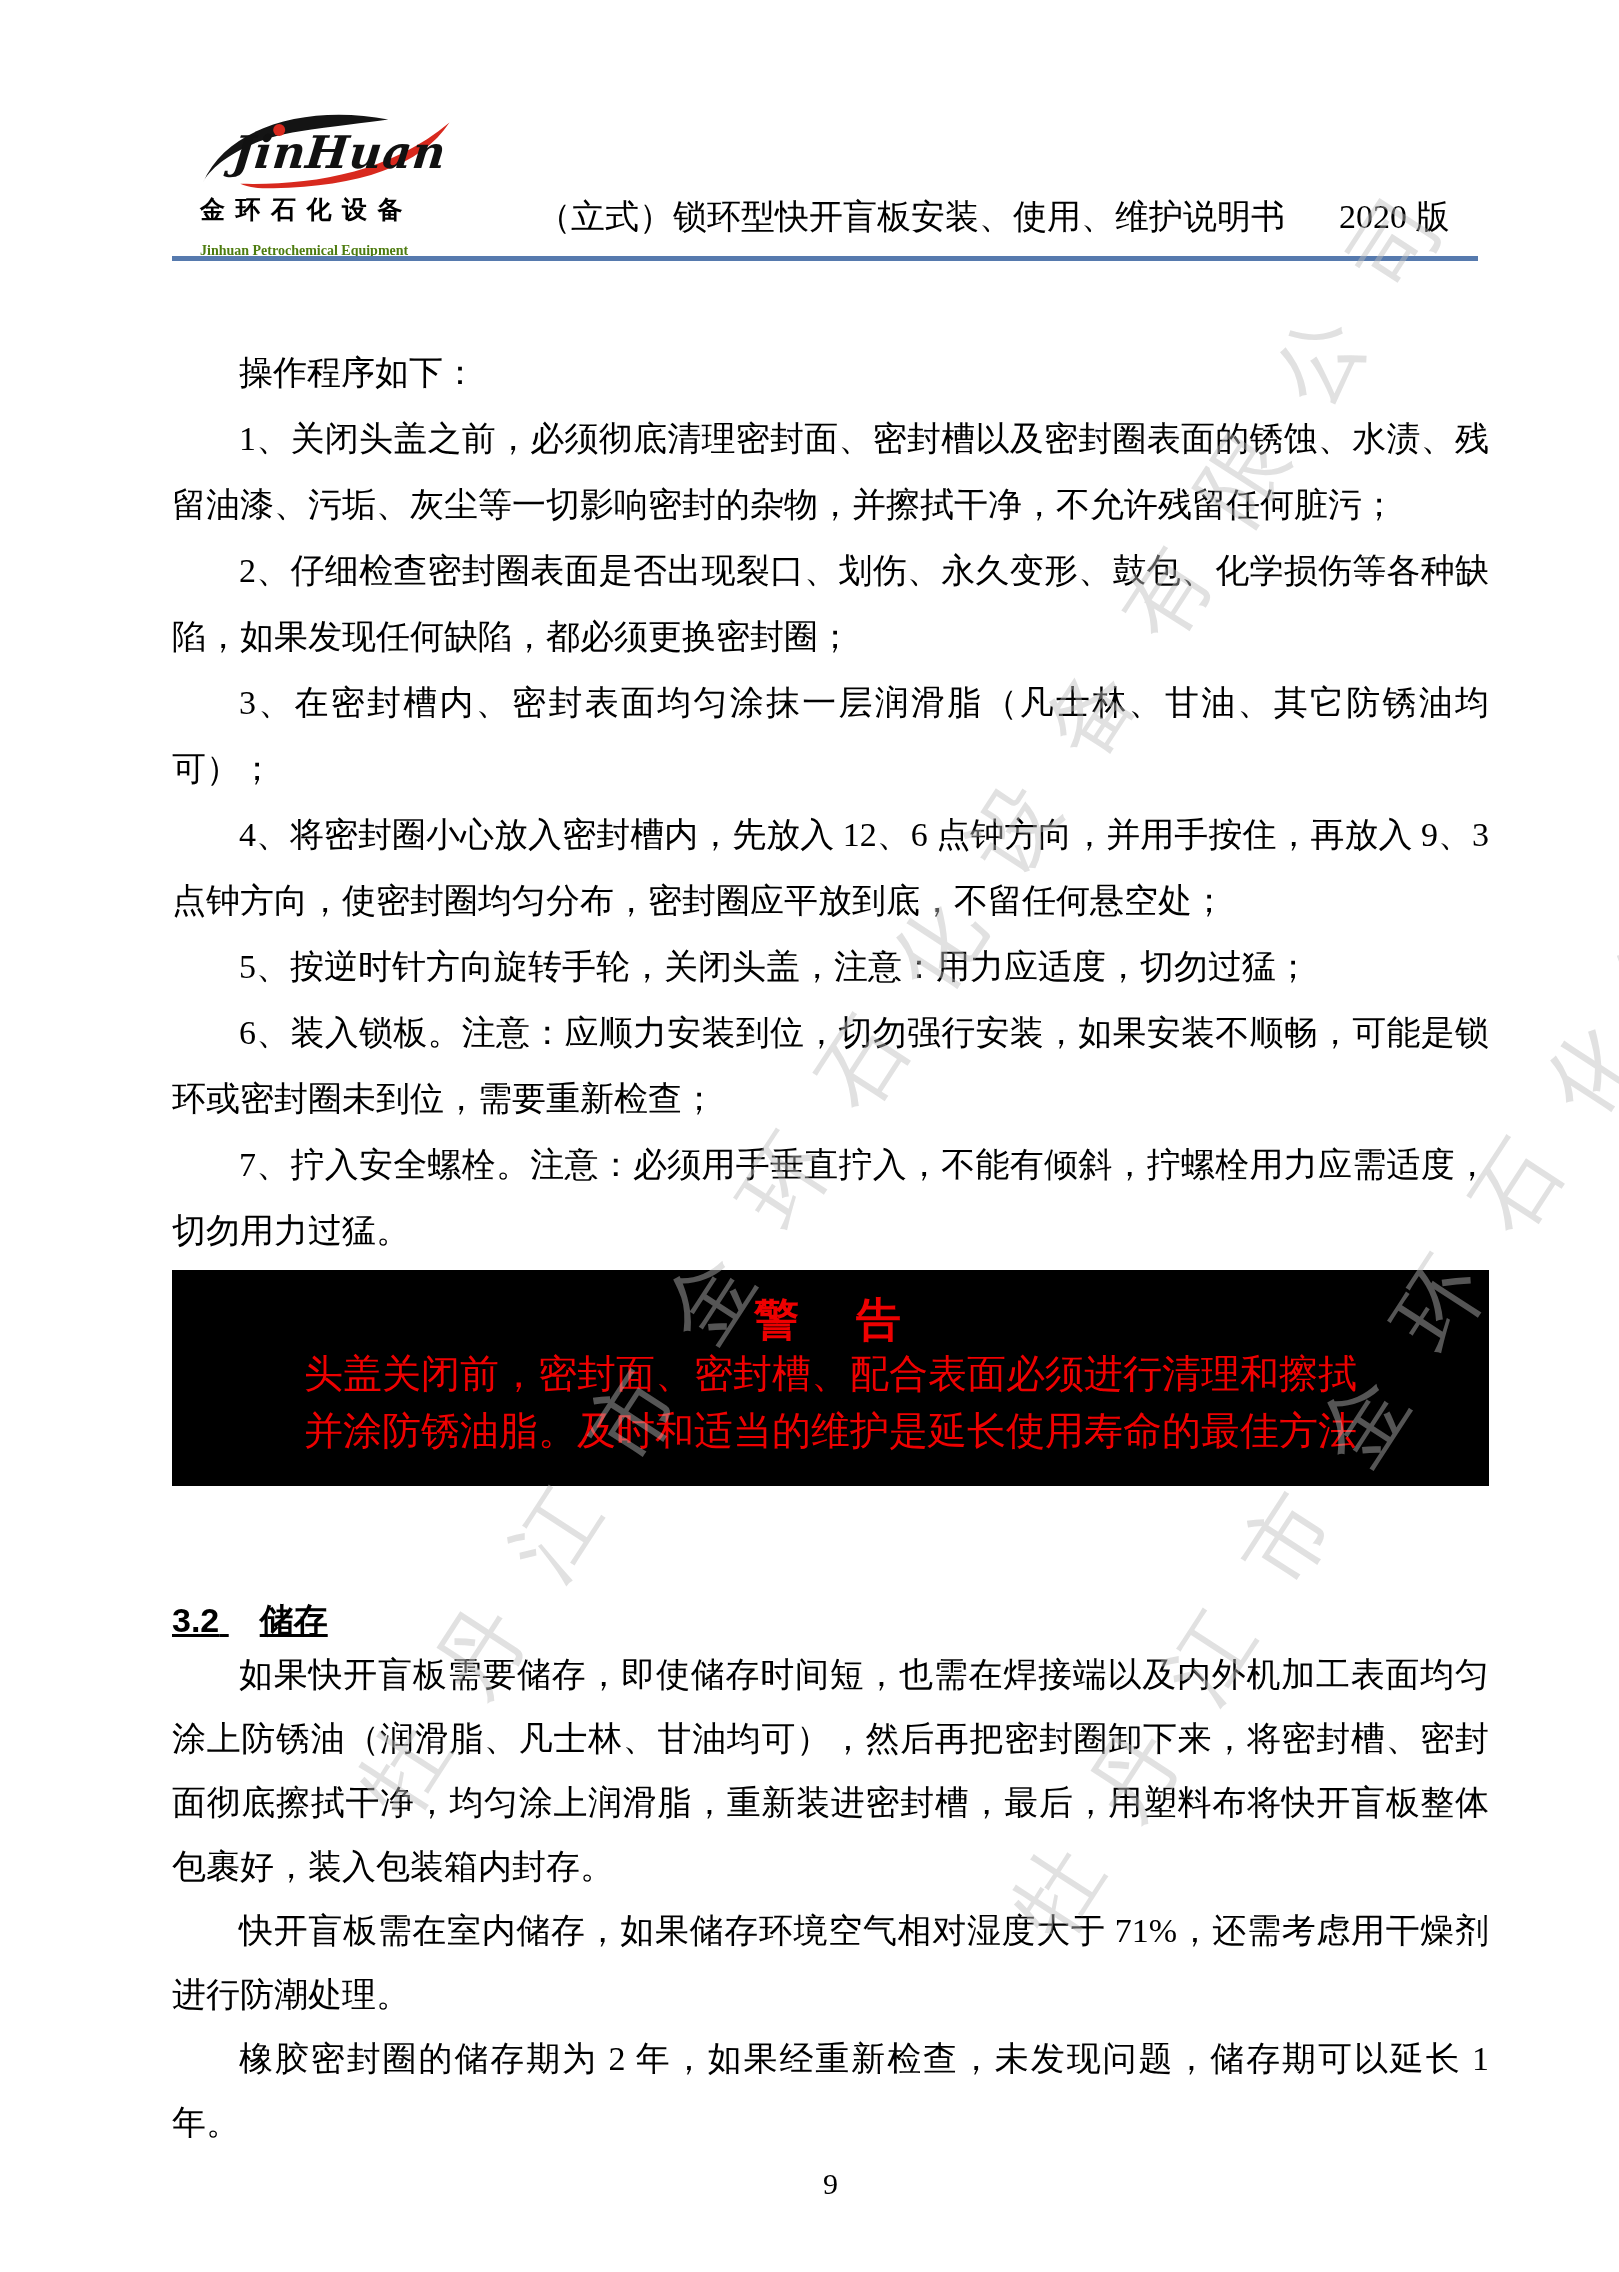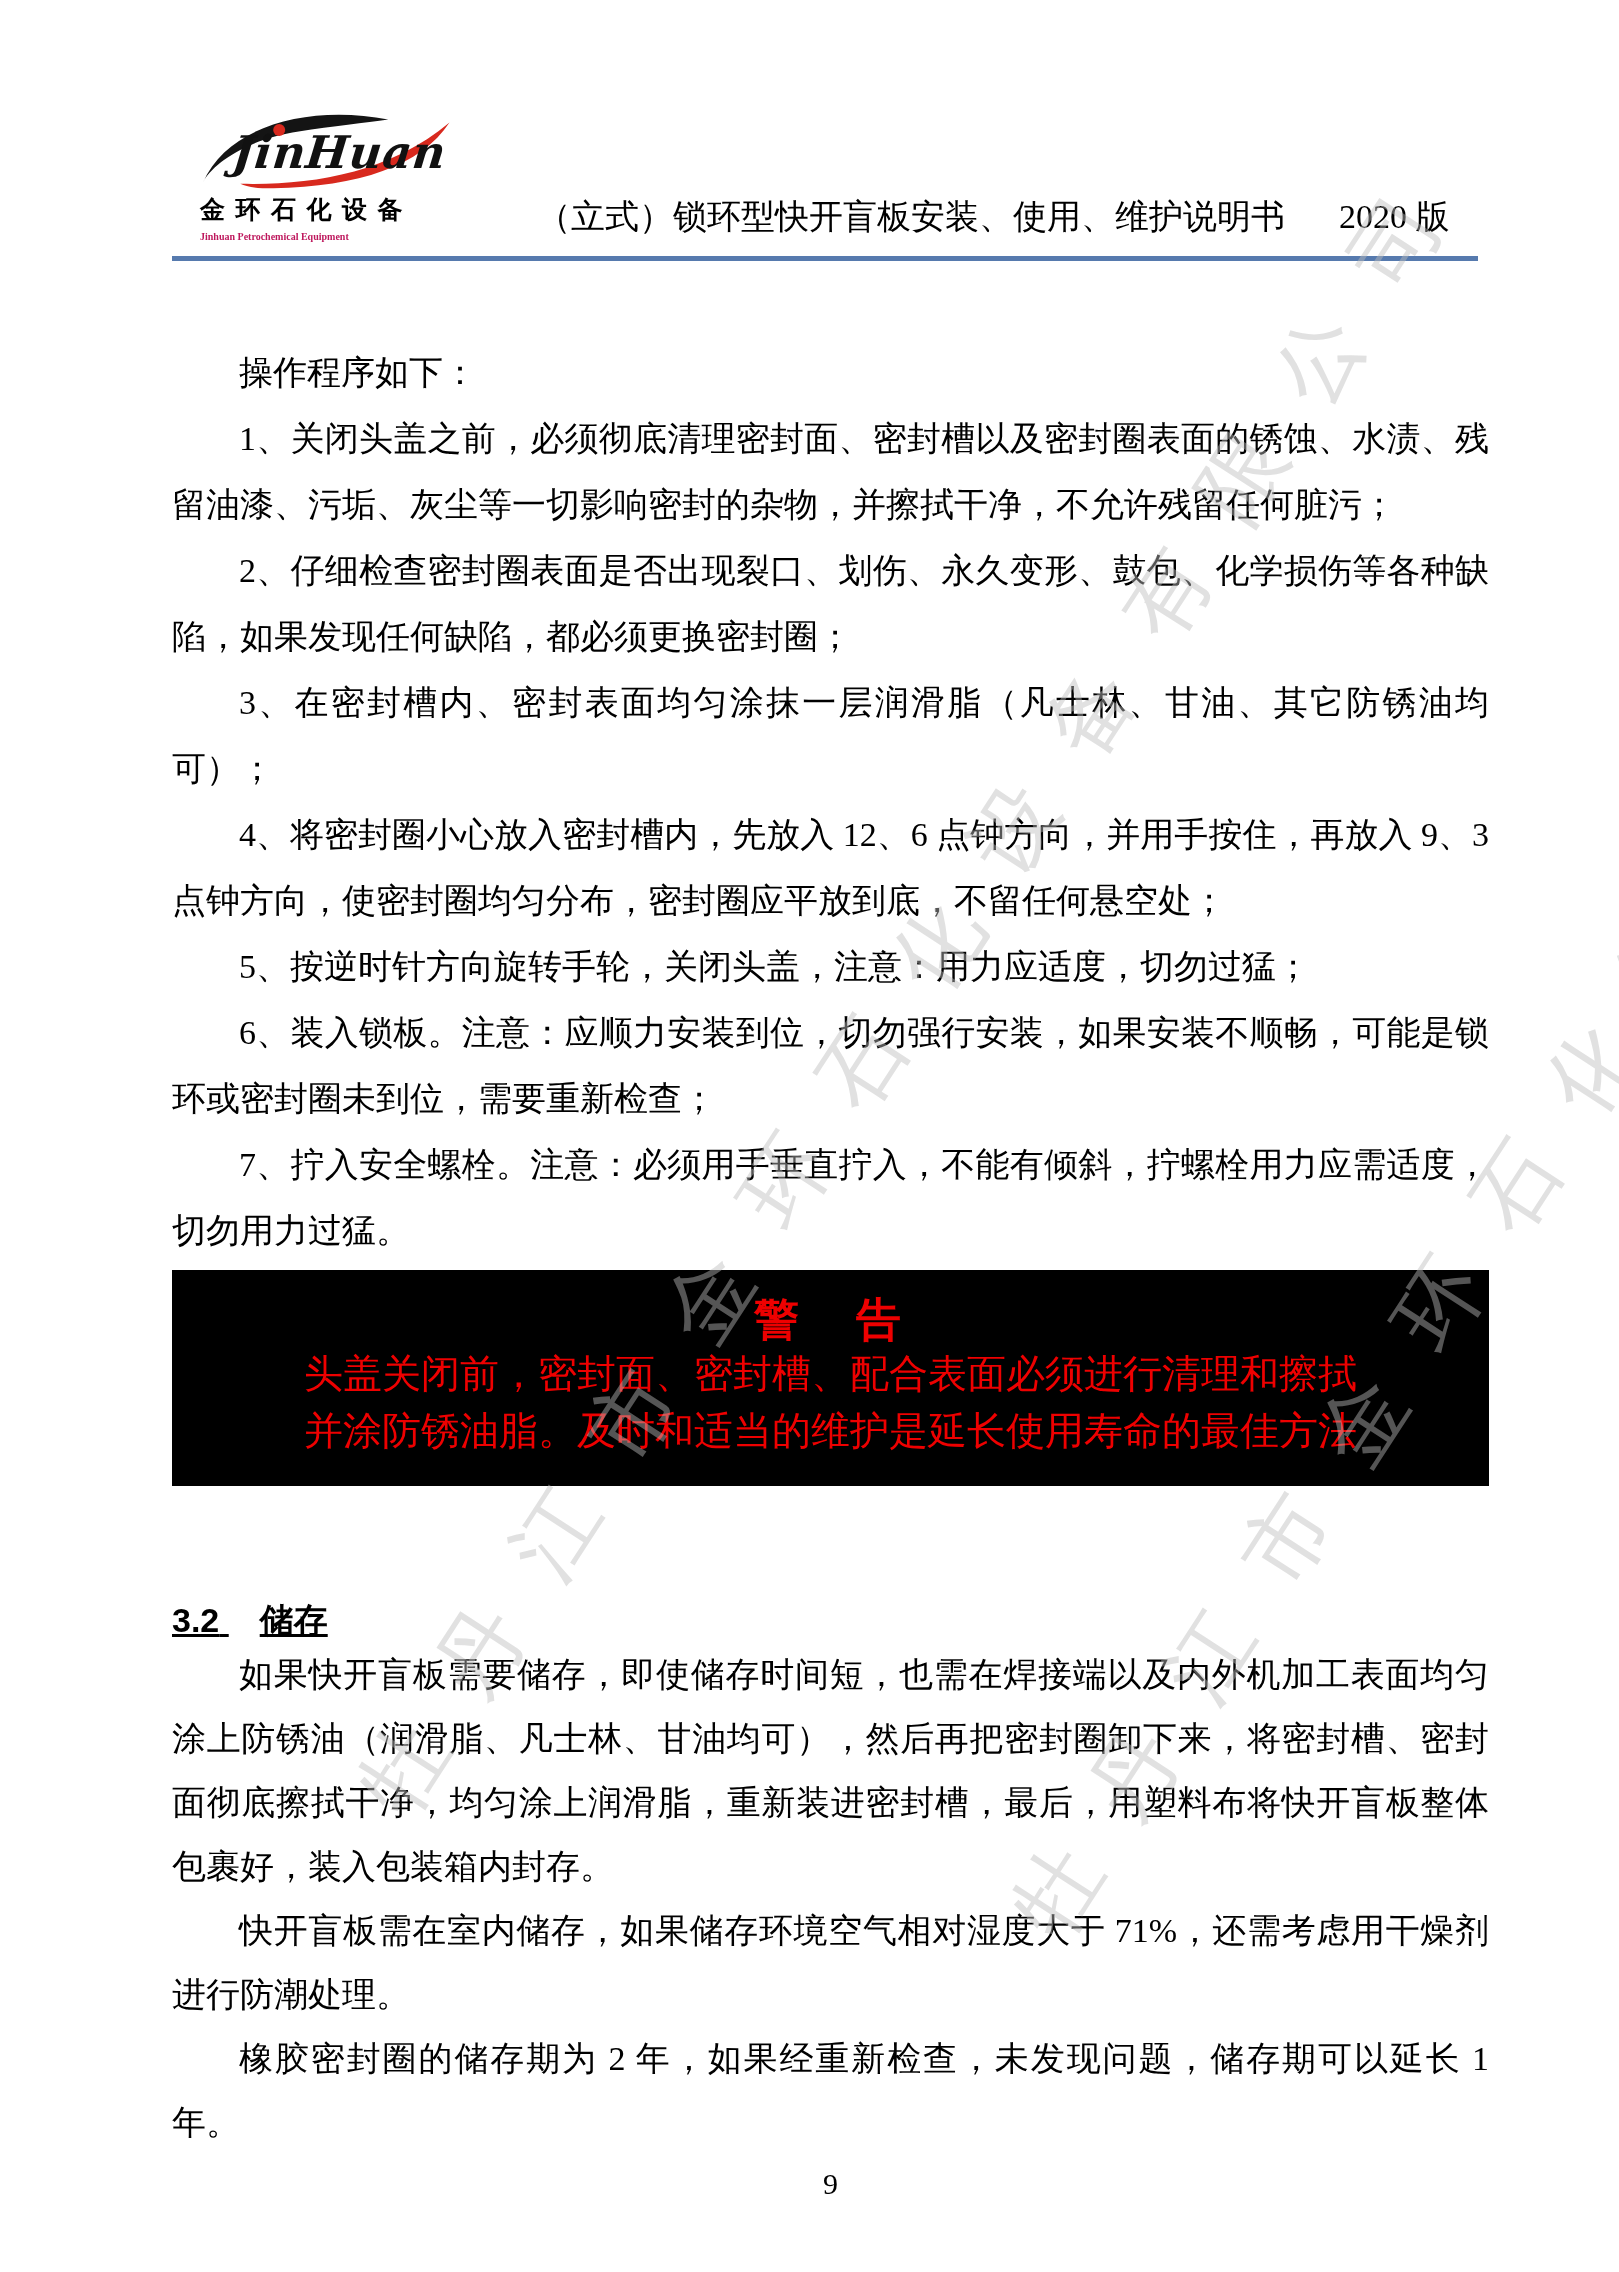--- a/index.html
+++ b/index.html
@@ -40,23 +40,23 @@
     transform:skewX(-6deg);
     letter-spacing:0.7px;
   }
   .logo-cn {
     margin-top:3px;
     font-family:"Liberation Sans","DejaVu Sans",sans-serif;
     font-weight:bold; font-size:25px; letter-spacing:10.5px; color:#000;
     white-space:nowrap;
   }
   .logo-en {
-    margin-top:5px;
+    margin-top:17px;
     font-family:"Liberation Serif","DejaVu Serif",serif;
-    font-weight:bold; font-size:10px; color:#be185d;
+    font-weight:bold; font-size:14px; color:#4d7c0f;
     white-space:nowrap;
   }
 
   .doc-title-row {
     position:absolute; left:537px; top:194px; width:949px;
     display:flex; align-items:baseline;
     font-size:34px; font-family:"Liberation Serif","DejaVu Serif",serif;
     white-space:nowrap; z-index:2;
   }
   .doc-title-edition { margin-left:54px; }

